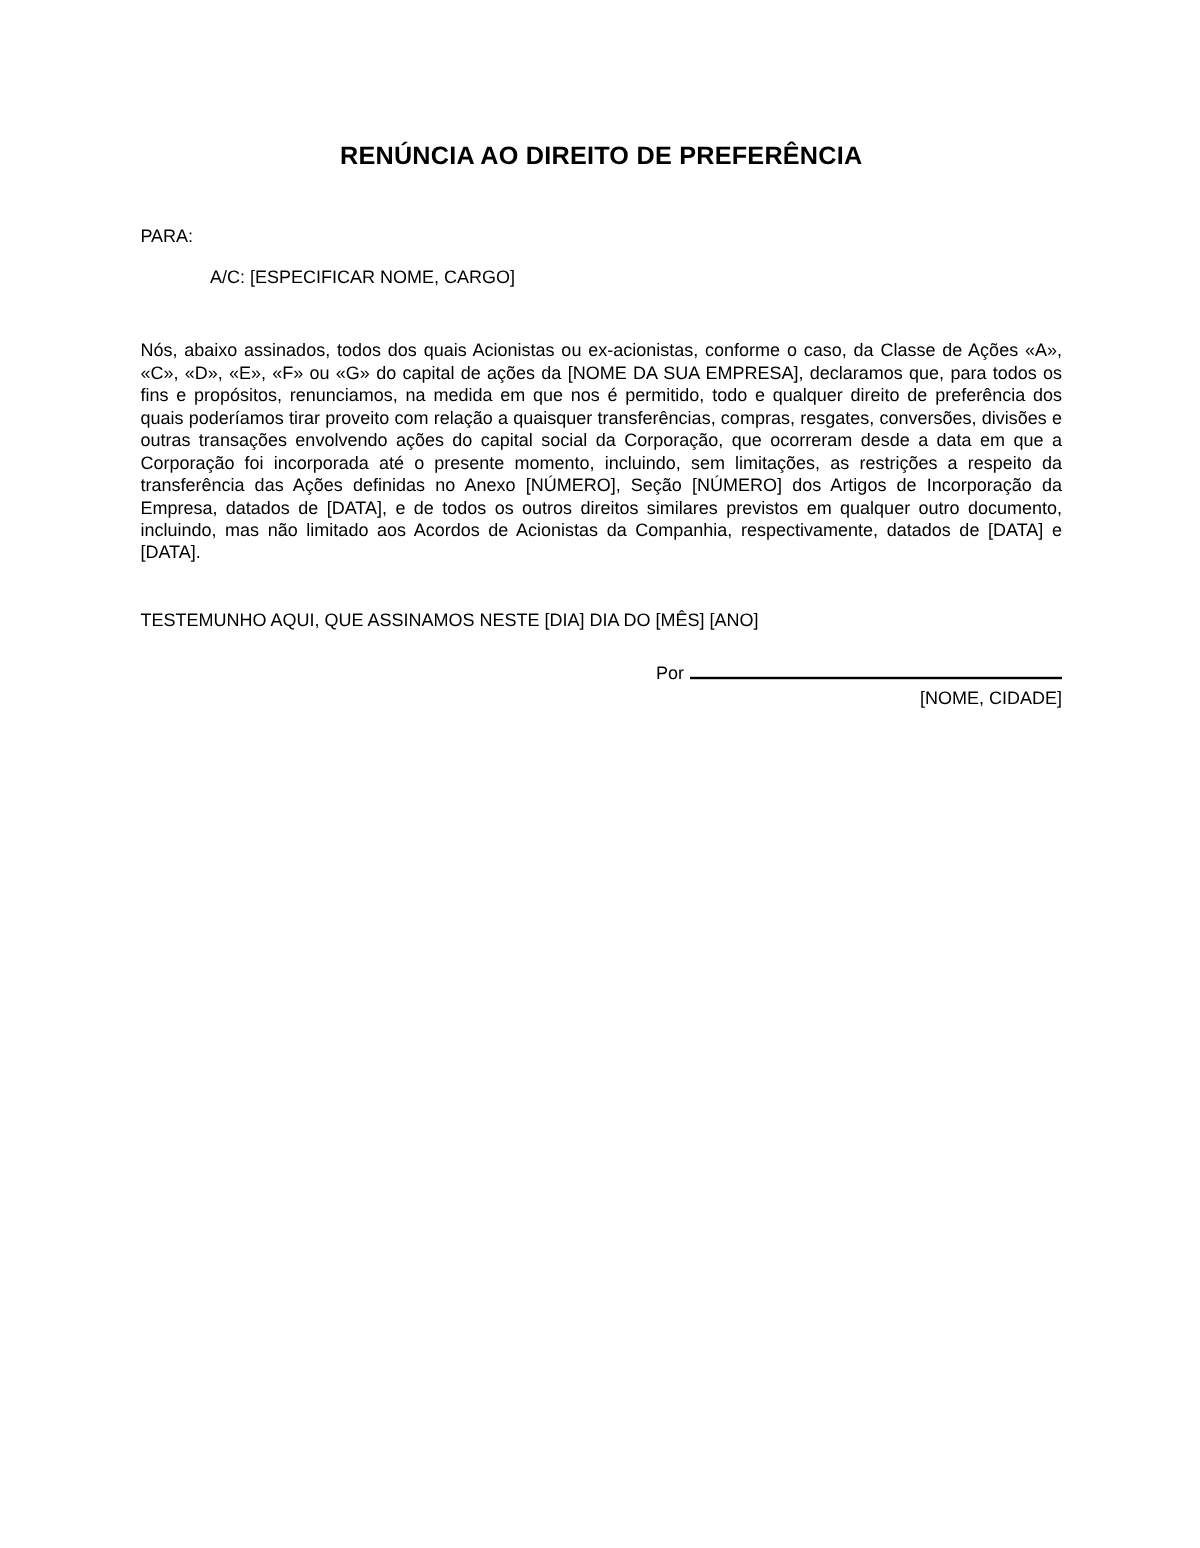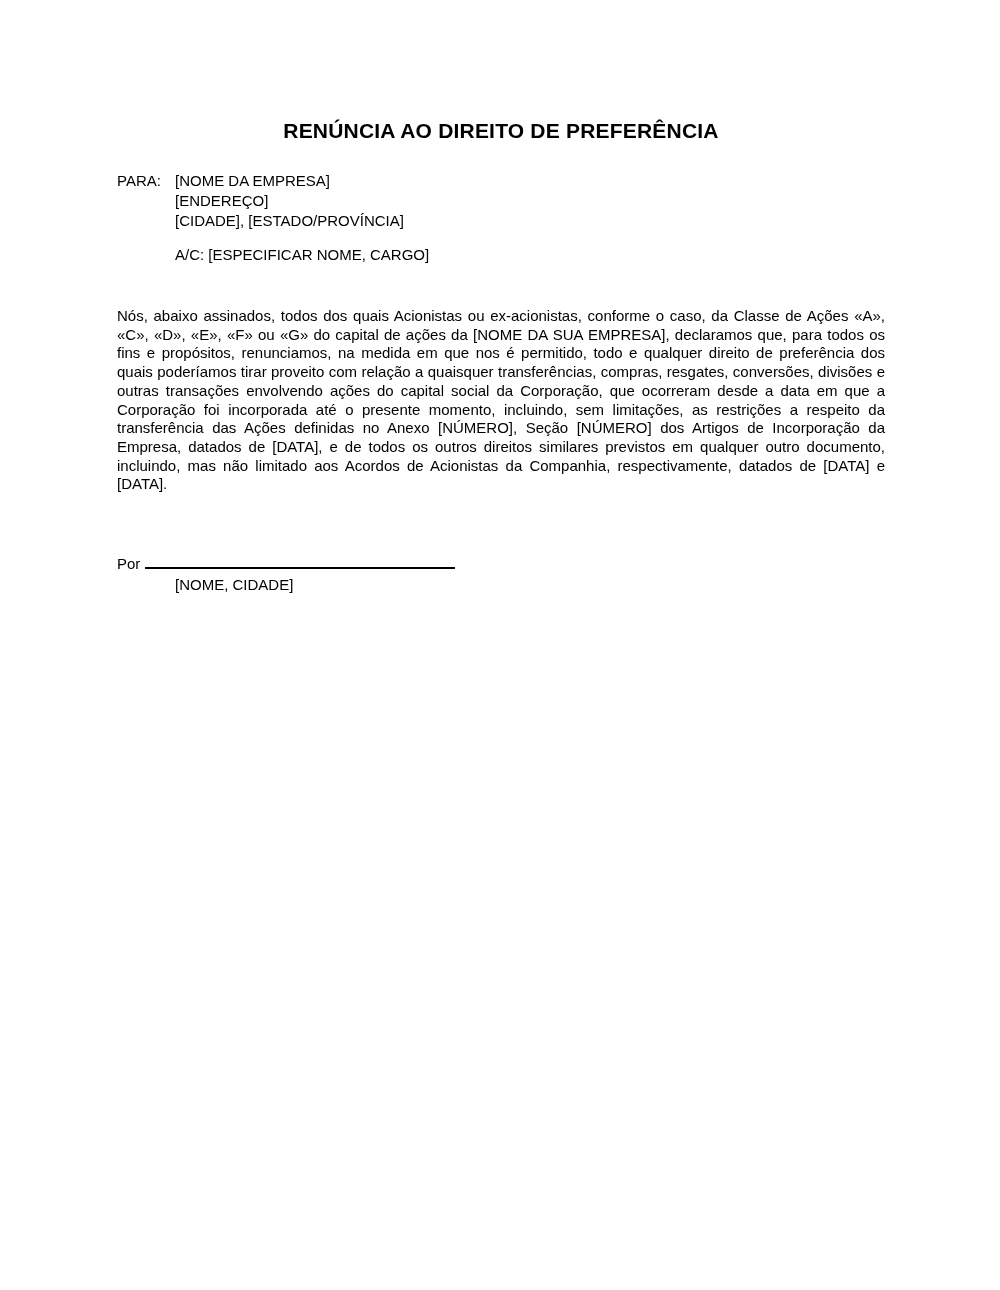--- a/index.html
+++ b/index.html
@@ -23,22 +23,23 @@
     margin: 0;
     padding-top: 116px;
     font-size: 21px;
     line-height: 30px;
     font-weight: bold;
     text-align: center;
     letter-spacing: 0.2px;
   }
   .recipient-row {
     display: flex;
-    margin-top: 25px;
+    margin-top: 42px;
     line-height: 20px;
+    gap: 12px;
   }
   .recipient-label {
     width: 58px;
     flex: 0 0 58px;
   }
   .recipient-lines div {
     line-height: 20px;
   }
   .attention {
     margin-top: 14px;
@@ -48,21 +49,22 @@
   .body-paragraph {
     margin: 42px 0 0 0;
     text-align: justify;
     line-height: 18.7px;
   }
   .witness {
     margin: 37px 0 0 0;
     line-height: 20px;
   }
   .signature-block {
-    margin-top: 56px;
+    margin-top: 19px;
+    text-align: right;
   }
   .sig-row {
     line-height: 20px;
   }
   .sig-line {
     display: inline-block;
     width: 310px;
     height: 17px;
     margin-left: 5px;
     border-bottom: 2px solid #000000;
@@ -92,31 +94,27 @@
 </style>
 </head>
 <body>
 
 <div class="page">
 
   <h1 class="doc-title">RENÚNCIA AO DIREITO DE PREFERÊNCIA</h1>
 
   <div class="recipient-row">
     <span class="recipient-label">PARA:</span>
-    <div class="recipient-lines">
-      <div>[NOME DA EMPRESA]</div>
-      <div>[ENDEREÇO]</div>
-      <div>[CIDADE], [ESTADO/PROVÍNCIA]</div>
-    </div>
   </div>
 
   <div class="attention">A/C: [ESPECIFICAR NOME, CARGO]</div>
 
   <p class="body-paragraph">Nós, abaixo assinados, todos dos quais Acionistas ou ex-acionistas, conforme o caso, da Classe de Ações «A», «C», «D», «E», «F» ou «G» do capital de ações da [NOME DA SUA EMPRESA], declaramos que, para todos os fins e propósitos, renunciamos, na medida em que nos é permitido, todo e qualquer direito de preferência dos quais poderíamos tirar proveito com relação a quaisquer transferências, compras, resgates, conversões, divisões e outras transações envolvendo ações do capital social da Corporação, que ocorreram desde a data em que a Corporação foi incorporada até o presente momento, incluindo, sem limitações, as restrições a respeito da transferência das Ações definidas no Anexo [NÚMERO], Seção [NÚMERO] dos Artigos de Incorporação da Empresa, datados de [DATA], e de todos os outros direitos similares previstos em qualquer outro documento, incluindo, mas não limitado aos Acordos de Acionistas da Companhia, respectivamente, datados de [DATA] e [DATA].</p>
 
+  <p class="witness">TESTEMUNHO AQUI, QUE ASSINAMOS NESTE [DIA] DIA DO [MÊS] [ANO]</p>
 
   <div class="signature-block">
     <div class="sig-row">
       <span>Por</span><span class="sig-line"></span>
     </div>
     <div class="sig-name">[NOME, CIDADE]</div>
   </div>
 
   <div class="footer">
     <div class="footer-row">

